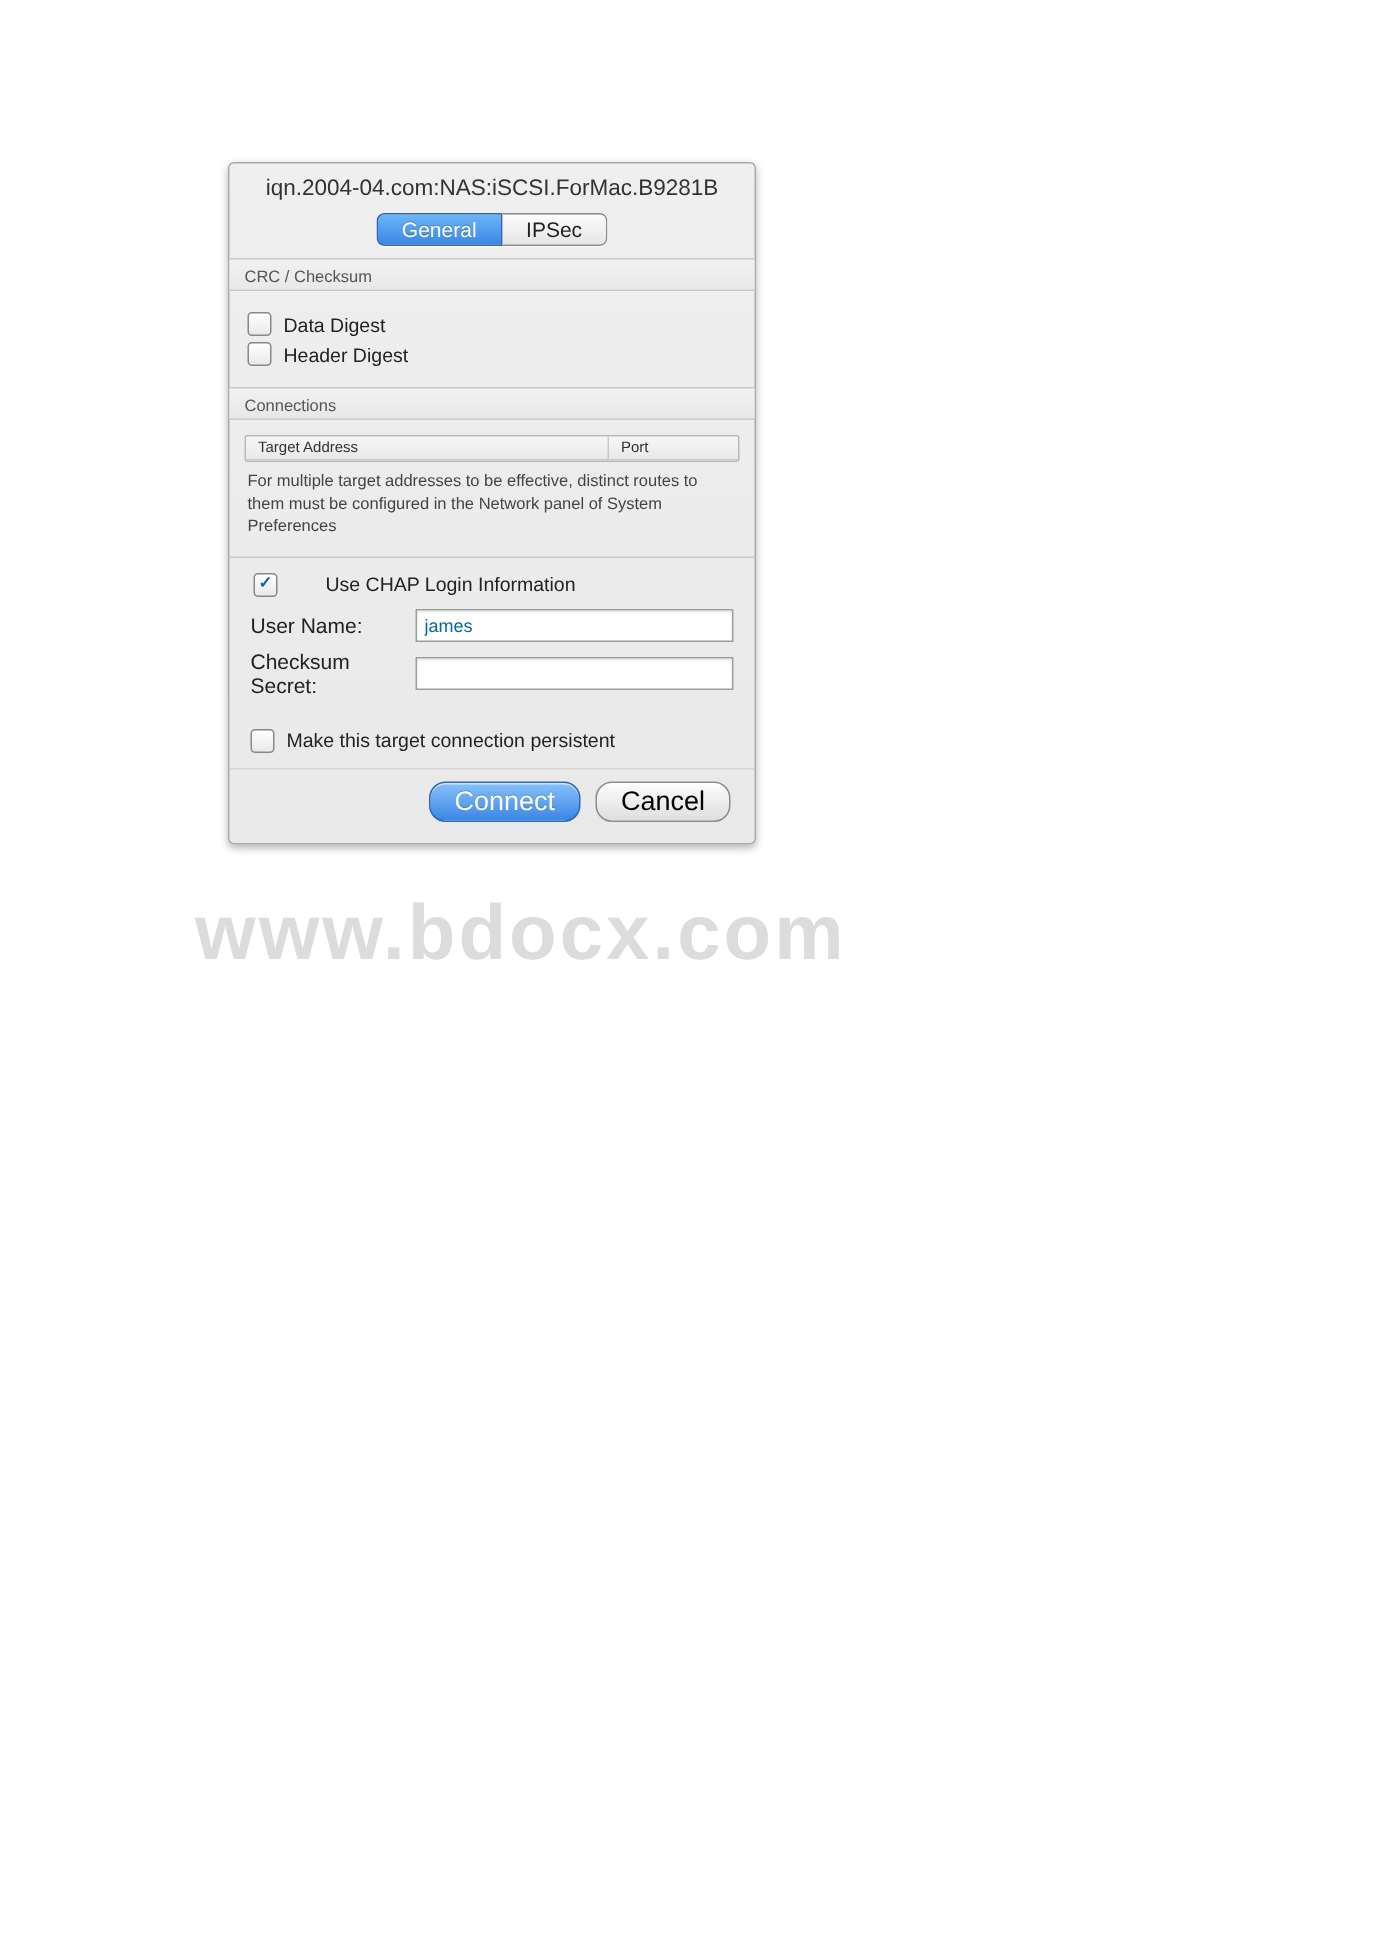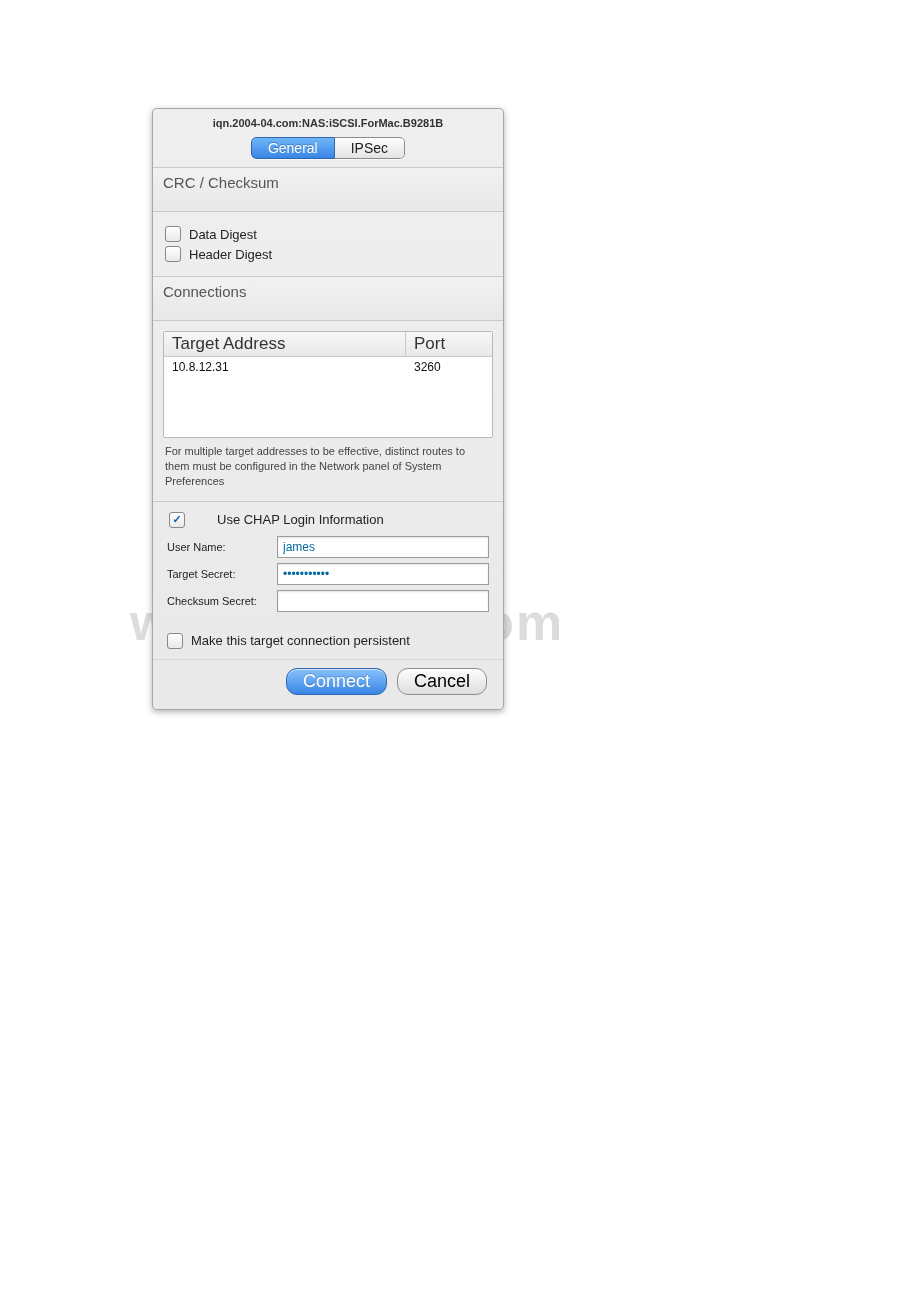--- a/index.html
+++ b/index.html
@@ -4,58 +4,58 @@
 <style>
   html,body{margin:0;padding:0;width:920px;height:1302px;background:#fff;font-family:"Lucida Grande","Helvetica Neue",Arial,sans-serif;font-size:13px;color:#000;}
   .page{position:relative;width:920px;height:1302px;}
   .panel{
     position:absolute;left:152px;top:108px;width:350px;
     background:linear-gradient(#efefef,#e9e9e9);
     border:1px solid #a7a7a7;border-radius:4px;
     box-shadow:0 2px 6px rgba(0,0,0,.3);
     padding:6px 0 14px 0;
   }
-  .title{font-size:11px;color:#333;text-align:center;padding:2px 0 6px;font-weight:bold;}
+  .title{font-size:15px;color:#333;text-align:center;padding:2px 0 6px;}
   .tabbar{display:flex;justify-content:center;margin:2px 0 8px;}
   .seg{display:flex;border-radius:5px;overflow:hidden;box-shadow:0 1px 0 rgba(255,255,255,.6);}
   .seg .tab{
     padding:2px 16px;font-size:14px;background:linear-gradient(#fdfdfd,#e4e4e4);
     border:1px solid #8a8a8a;color:#222;text-align:center;cursor:default;
   }
   .seg .tab+.tab{border-left:none;}
   .seg .tab.first{border-radius:5px 0 0 5px;}
   .seg .tab.last{border-radius:0 5px 5px 0;}
   .seg .tab.selected{
     background:linear-gradient(#6db6f8,#3a86e6);color:#fff;border-color:#3366aa;text-shadow:0 -1px 0 rgba(0,0,0,.25);
   }
-  .section-label{font-size:15px;color:#555;padding:6px 10px 20px 10px;border-top:1px solid #c9c9c9;border-bottom:1px solid #c9c9c9;background:linear-gradient(#f1f1f1,#e8e8e8);}
+  .section-label{font-size:11px;color:#555;padding:6px 10px 2px 10px;border-top:1px solid #c9c9c9;border-bottom:1px solid #c9c9c9;background:linear-gradient(#f1f1f1,#e8e8e8);}
   .section-body{padding:10px 12px;}
   .chk-row{display:flex;align-items:center;gap:8px;margin:4px 0;}
   .chk{
     width:14px;height:14px;border:1px solid #888;border-radius:3px;
     background:linear-gradient(#fff,#e9e9e9);box-shadow:inset 0 1px 0 #fff;
     display:flex;align-items:center;justify-content:center;font-size:11px;color:#0a63c2;
   }
   .chk.checked::after{content:"✓";font-weight:bold;color:#0a63c2;line-height:1;}
   .chk-label{font-size:13px;color:#222;}
   .table{
     margin:0 10px;border:1px solid #b8b8b8;border-radius:2px;background:#fff;overflow:hidden;
   }
-  .table-head{display:flex;background:linear-gradient(#f7f7f7,#e8e8e8);border-bottom:1px solid #c9c9c9;font-size:17px;color:#333;}
+  .table-head{display:flex;background:linear-gradient(#f7f7f7,#e8e8e8);border-bottom:1px solid #c9c9c9;font-size:10px;color:#333;}
   .th{padding:2px 8px;}
   .th.addr{flex:1;border-right:1px solid #c9c9c9;}
   .th.port{width:70px;}
   .table-body{min-height:80px;}
   .tr{display:flex;padding:3px 8px;font-size:12px;color:#111;}
   .td.addr{flex:1;}
   .td.port{width:70px;}
   .hint{font-size:11px;color:#444;padding:6px 12px 12px;line-height:1.35;}
   .form{padding:8px 14px 2px;}
   .form-row{display:flex;align-items:center;margin:5px 0;}
-  .form-row .flabel{width:110px;font-size:11px;color:#222;text-align:left;}
+  .form-row .flabel{width:110px;font-size:14px;color:#222;text-align:left;}
   .form-row .finput{
     flex:1;height:18px;border:1px solid #9c9c9c;background:#fff;padding:1px 5px;font-size:12px;color:#0369a1;
     box-shadow:inset 0 1px 2px rgba(0,0,0,.12);
   }
   .btnbar{display:flex;justify-content:flex-end;gap:10px;padding:8px 16px 0;border-top:1px solid #d6d6d6;margin-top:10px;}
   .btn{
     padding:2px 16px;font-size:18px;border-radius:11px;border:1px solid #8d8d8d;
     background:linear-gradient(#fdfdfd,#dedede);box-shadow:0 1px 0 rgba(255,255,255,.6) inset;cursor:default;
   }
   .btn.primary{
@@ -94,45 +94,35 @@
       </div>
     </div>
 
     <div class="section-label">Connections</div>
     <div style="padding:10px 0 0 0;">
       <div class="table">
         <div class="table-head">
           <div class="th addr">Target Address</div>
           <div class="th port">Port</div>
         </div>
-        <div class="table-body">
-          <div class="tr">
-            <div class="td addr">10.8.12.31</div>
-            <div class="td port">3260</div>
-          </div>
-        </div>
       </div>
       <div class="hint">For multiple target addresses to be effective, distinct routes to them must be configured in the Network panel of System Preferences</div>
     </div>
 
     <div style="border-top:1px solid #c9c9c9;"></div>
 
 
     <div class="form">
       <div class="chk-row" style="margin:2px 0 8px 2px;gap:32px;">
         <div class="chk checked"></div>
         <div class="chk-label">Use CHAP Login Information</div>
       </div>
       <div class="form-row">
         <div class="flabel">User Name:</div>
         <input class="finput" value="james" style="">
-      </div>
-      <div class="form-row">
-        <div class="flabel">Target Secret:</div>
-        <input class="finput" type="password" value="•••••••••••" style="">
       </div>
       <div class="form-row">
         <div class="flabel">Checksum Secret:</div>
         <input class="finput" value="" style="">
       </div>
     </div>
 
     <div style="padding:10px 14px 0;">
       <div class="chk-row">
         <div class="chk"></div>

